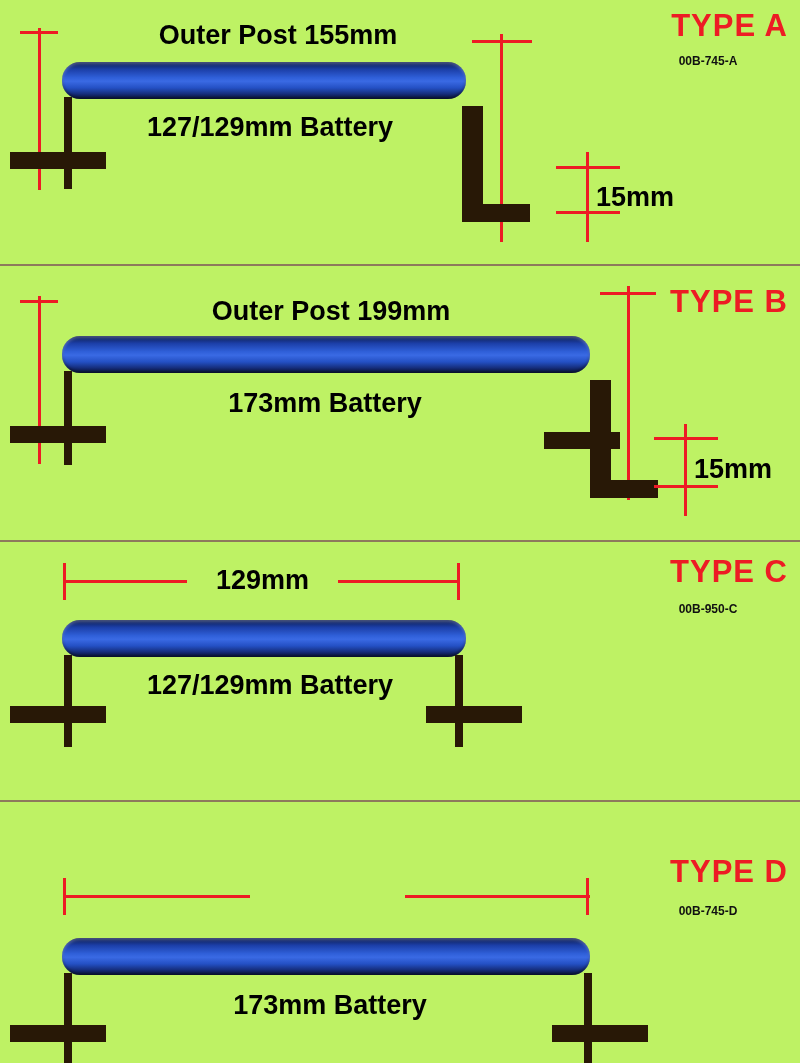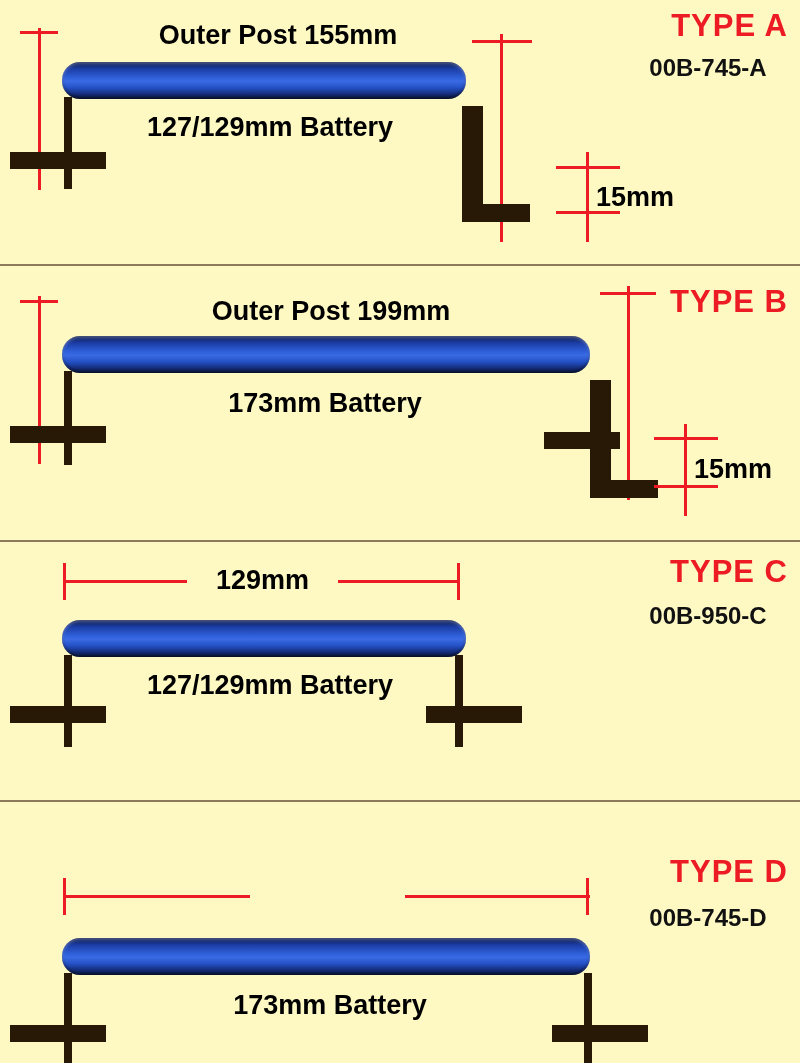--- a/index.html
+++ b/index.html
@@ -1,21 +1,21 @@
 <!DOCTYPE html>
 <html><head>
 <meta charset="utf-8">
 <style>
   * { margin:0; padding:0; box-sizing:border-box; }
   html,body { background:#fcfcfa; }
   #canvas {
     position:relative;
     width:800px;
     height:1063px;
-    background:#fef9c3;
+    background:#bef264;
     overflow:hidden;
     font-family:"Liberation Sans", sans-serif;
   }
   .section { position:absolute; left:0; width:800px; }
   .post {
     position:absolute;
     height:37px;
     border-radius:18px;
     background:linear-gradient(180deg,
       #0d1c4e 0%, #1c3fa8 20%, #2f5fd8 42%, #3a6ae4 52%,
@@ -38,21 +38,21 @@
     font-weight:bold;
     font-size:31px;
     text-align:right;
     letter-spacing:1px;
     white-space:nowrap;
   }
   .part-number {
     position:absolute;
     color:#111;
     font-weight:bold;
-    font-size:24px;
+    font-size:12px;
     text-align:center;
     white-space:nowrap;
   }
   .divider { position:absolute; left:0; width:800px; height:2px; background:#8d7a5c; }
 </style>
 </head>
 <body>
 
 <div id="canvas">
 

